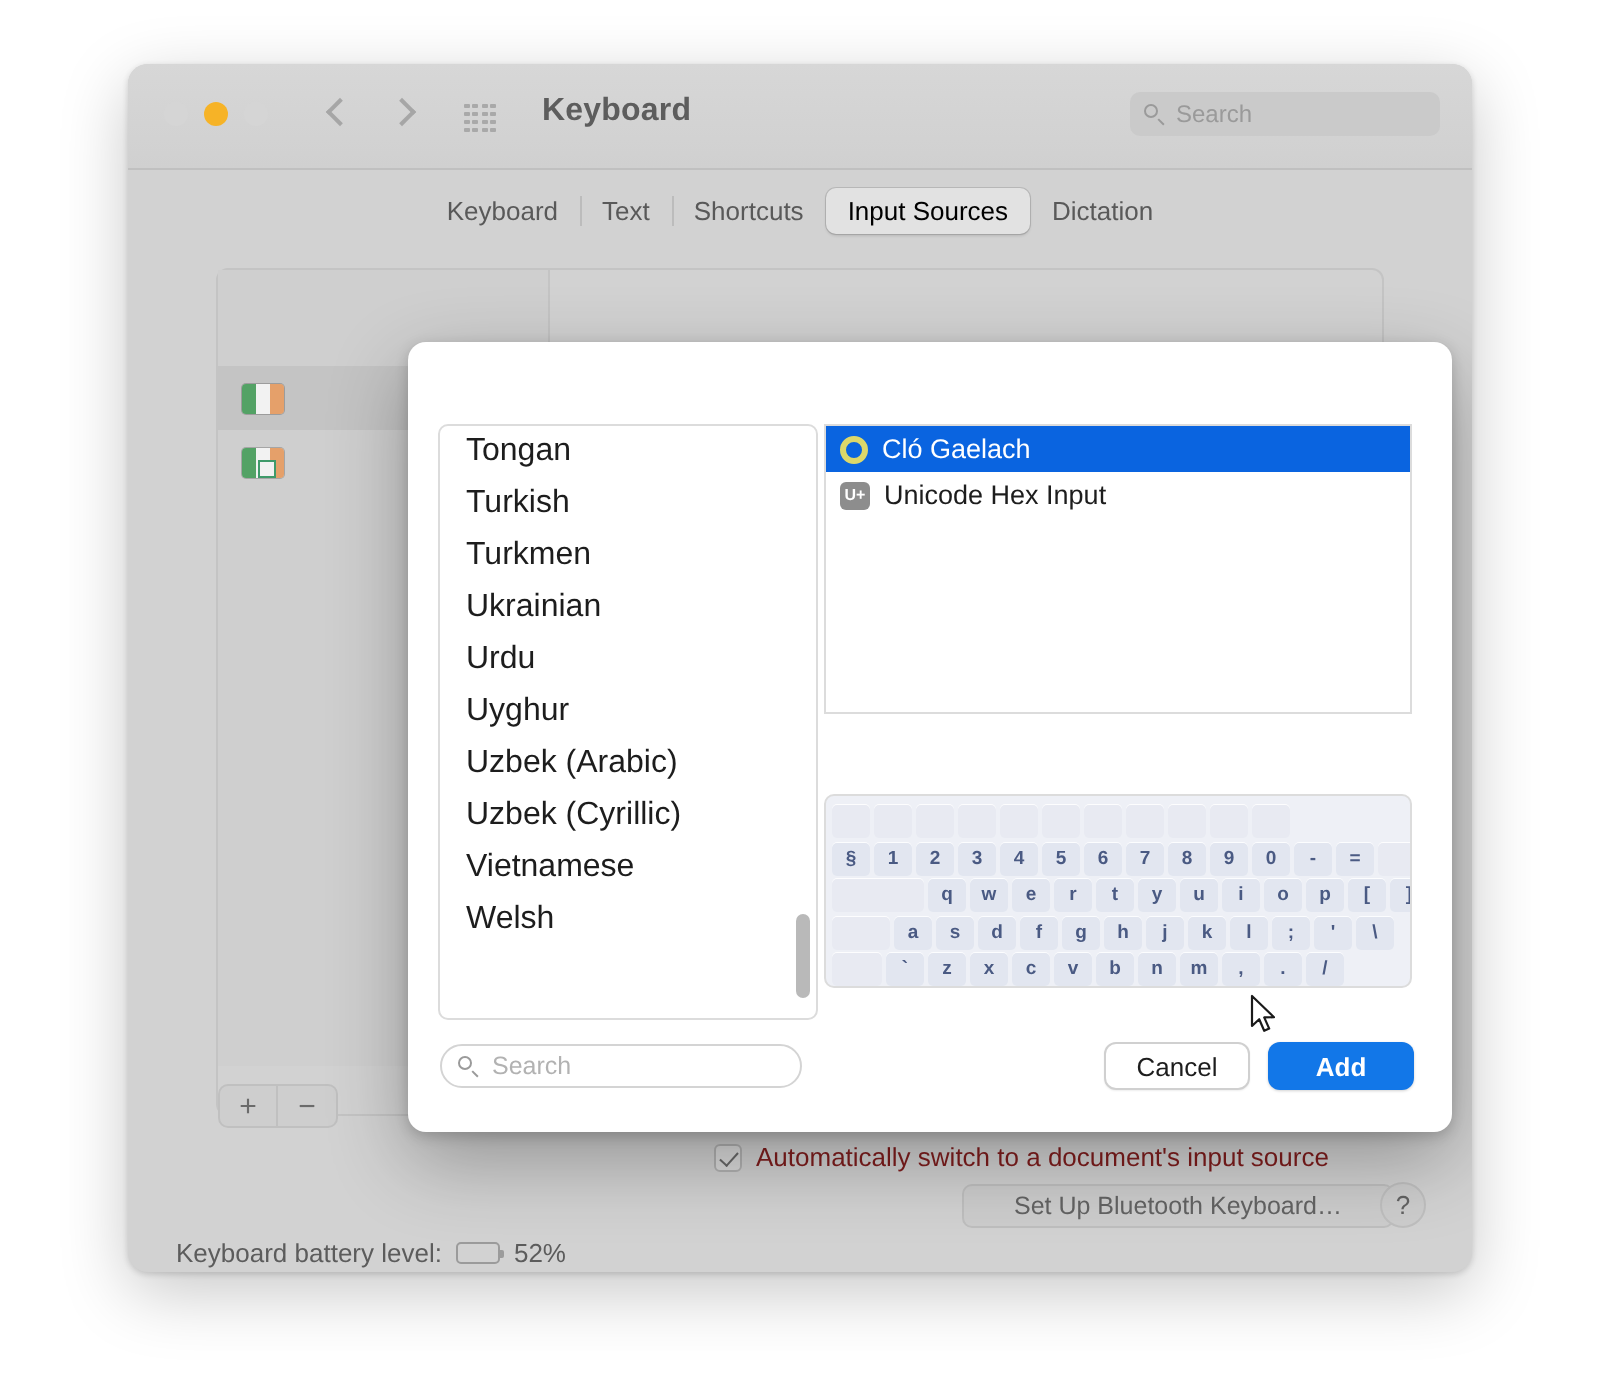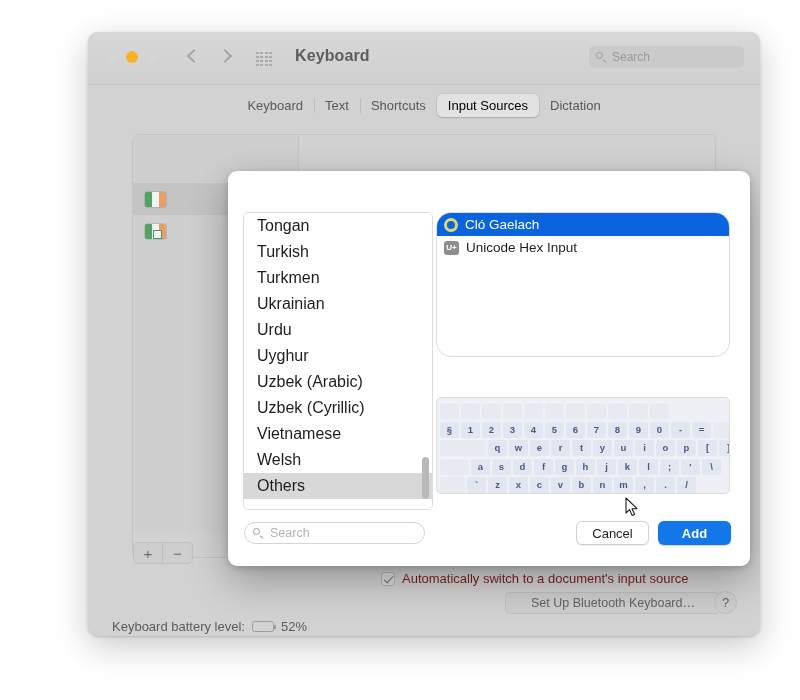--- a/index.html
+++ b/index.html
@@ -20,21 +20,20 @@
   #prefs-window {
     position: absolute;
     left: 64px;
     top: 32px;
     width: 672px;
     height: 604px;
     background: #d2d2d2;
     border-radius: 10px;
     box-shadow: 0 10px 34px rgba(0,0,0,0.22), 0 1px 3px rgba(0,0,0,0.16);
     overflow: hidden;
-    margin-left: 24px;
   }
 
   
   #titlebar {
     position: relative;
     height: 52px;
     background: linear-gradient(#d7d7d7, #d0d0d0);
     border-bottom: 1px solid #c0c0c0;
   }
   .traffic-lights {
@@ -431,21 +430,21 @@
   }
 
   #source-panel {
     position: absolute;
     left: 208px;
     top: 41px;
     width: 294px;
     height: 145px;
     background: #ffffff;
     border: 1px solid #dcdcdc;
-    border-radius: 15px;
+    border-radius: 0;
     box-sizing: border-box;
     overflow: hidden;
   }
   .src-item {
     height: 23px;
     display: flex;
     align-items: center;
     padding-left: 7px;
     gap: 7px;
     font-size: 13.5px;
@@ -680,21 +679,20 @@
       <div class="lang-row">Tongan</div>
       <div class="lang-row">Turkish</div>
       <div class="lang-row">Turkmen</div>
       <div class="lang-row">Ukrainian</div>
       <div class="lang-row">Urdu</div>
       <div class="lang-row">Uyghur</div>
       <div class="lang-row">Uzbek (Arabic)</div>
       <div class="lang-row">Uzbek (Cyrillic)</div>
       <div class="lang-row">Vietnamese</div>
       <div class="lang-row">Welsh</div>
-      <div class="lang-row sel">Others</div>
       <div id="lang-scroll-track">
         <div id="lang-scroll-thumb"></div>
       </div>
     </div>
 
     <div id="source-panel">
       <div class="src-item sel">
         <span class="ring-icon"></span>
         <span>Cló Gaelach</span>
       </div>

